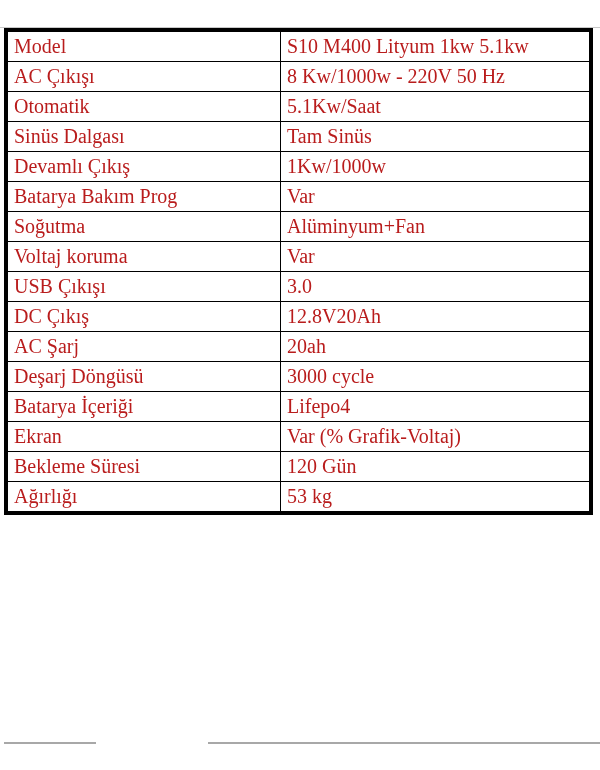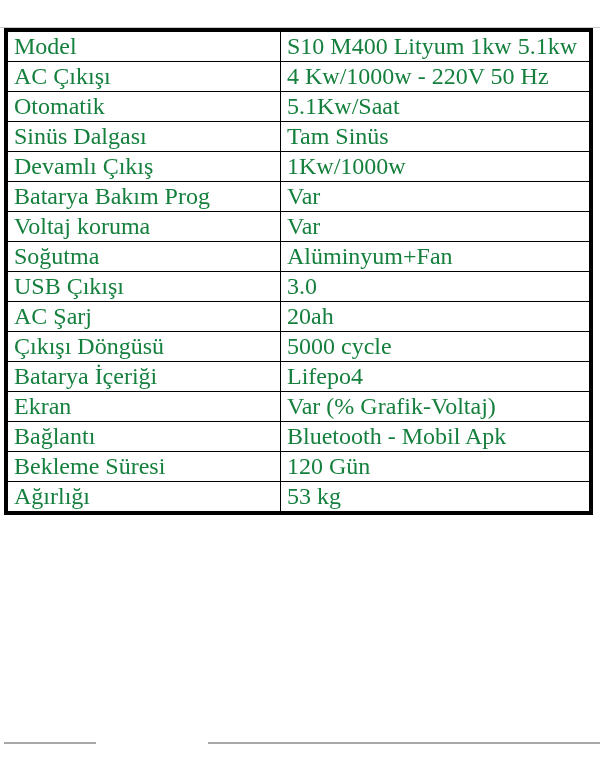--- a/index.html
+++ b/index.html
@@ -26,23 +26,23 @@
       top: 28px;
       width: 589px;
       border-collapse: collapse;
       border: 4px solid #000;
       table-layout: fixed;
     }
     .spec-table td {
       border: 1.5px solid #000;
       height: 29px;
       padding: 0 0 0 6px;
-      font-size: 24px;
+      font-size: 20px;
       line-height: 29px;
-      color: #15803d;
+      color: #b91c1c;
       white-space: nowrap;
       overflow: hidden;
       vertical-align: middle;
     }
     .spec-table td.label-cell { width: 266px; }
     .bottom-line {
       position: absolute;
       top: 742px;
       height: 2px;
       background: #a8a8a8;
@@ -56,69 +56,69 @@
 <div class="grid-top"></div>
 
 <table class="spec-table">
   <tbody id="spec-body">
       <tr>
         <td class="label-cell">Model</td>
         <td class="value-cell">S10 M400 Lityum 1kw 5.1kw</td>
       </tr>
       <tr>
         <td class="label-cell">AC Çıkışı</td>
-        <td class="value-cell">4 Kw/1000w - 220V 50 Hz</td>
+        <td class="value-cell">8 Kw/1000w - 220V 50 Hz</td>
       </tr>
       <tr>
         <td class="label-cell">Otomatik</td>
         <td class="value-cell">5.1Kw/Saat</td>
       </tr>
       <tr>
         <td class="label-cell">Sinüs Dalgası</td>
         <td class="value-cell">Tam Sinüs</td>
       </tr>
       <tr>
         <td class="label-cell">Devamlı Çıkış</td>
         <td class="value-cell">1Kw/1000w</td>
       </tr>
       <tr>
         <td class="label-cell">Batarya Bakım Prog</td>
         <td class="value-cell">Var</td>
       </tr>
       <tr>
+        <td class="label-cell">Soğutma</td>
+        <td class="value-cell">Alüminyum+Fan</td>
+      </tr>
+      <tr>
         <td class="label-cell">Voltaj koruma</td>
         <td class="value-cell">Var</td>
-      </tr>
-      <tr>
-        <td class="label-cell">Soğutma</td>
-        <td class="value-cell">Alüminyum+Fan</td>
       </tr>
       <tr>
         <td class="label-cell">USB Çıkışı</td>
         <td class="value-cell">3.0</td>
       </tr>
       <tr>
+        <td class="label-cell">DC Çıkış</td>
+        <td class="value-cell">12.8V20Ah</td>
+      </tr>
+      <tr>
         <td class="label-cell">AC Şarj</td>
         <td class="value-cell">20ah</td>
       </tr>
       <tr>
-        <td class="label-cell">Çıkışı Döngüsü</td>
-        <td class="value-cell">5000 cycle</td>
+        <td class="label-cell">Deşarj Döngüsü</td>
+        <td class="value-cell">3000 cycle</td>
       </tr>
       <tr>
         <td class="label-cell">Batarya İçeriği</td>
         <td class="value-cell">Lifepo4</td>
       </tr>
       <tr>
         <td class="label-cell">Ekran</td>
         <td class="value-cell">Var (% Grafik-Voltaj)</td>
-      </tr>
-      <tr>
-        <td class="label-cell">Bağlantı</td>
-        <td class="value-cell">Bluetooth - Mobil Apk</td>
       </tr>
       <tr>
         <td class="label-cell">Bekleme Süresi</td>
         <td class="value-cell">120 Gün</td>
       </tr>
       <tr>
         <td class="label-cell">Ağırlığı</td>
         <td class="value-cell">53 kg</td>
       </tr>
     </tbody>

